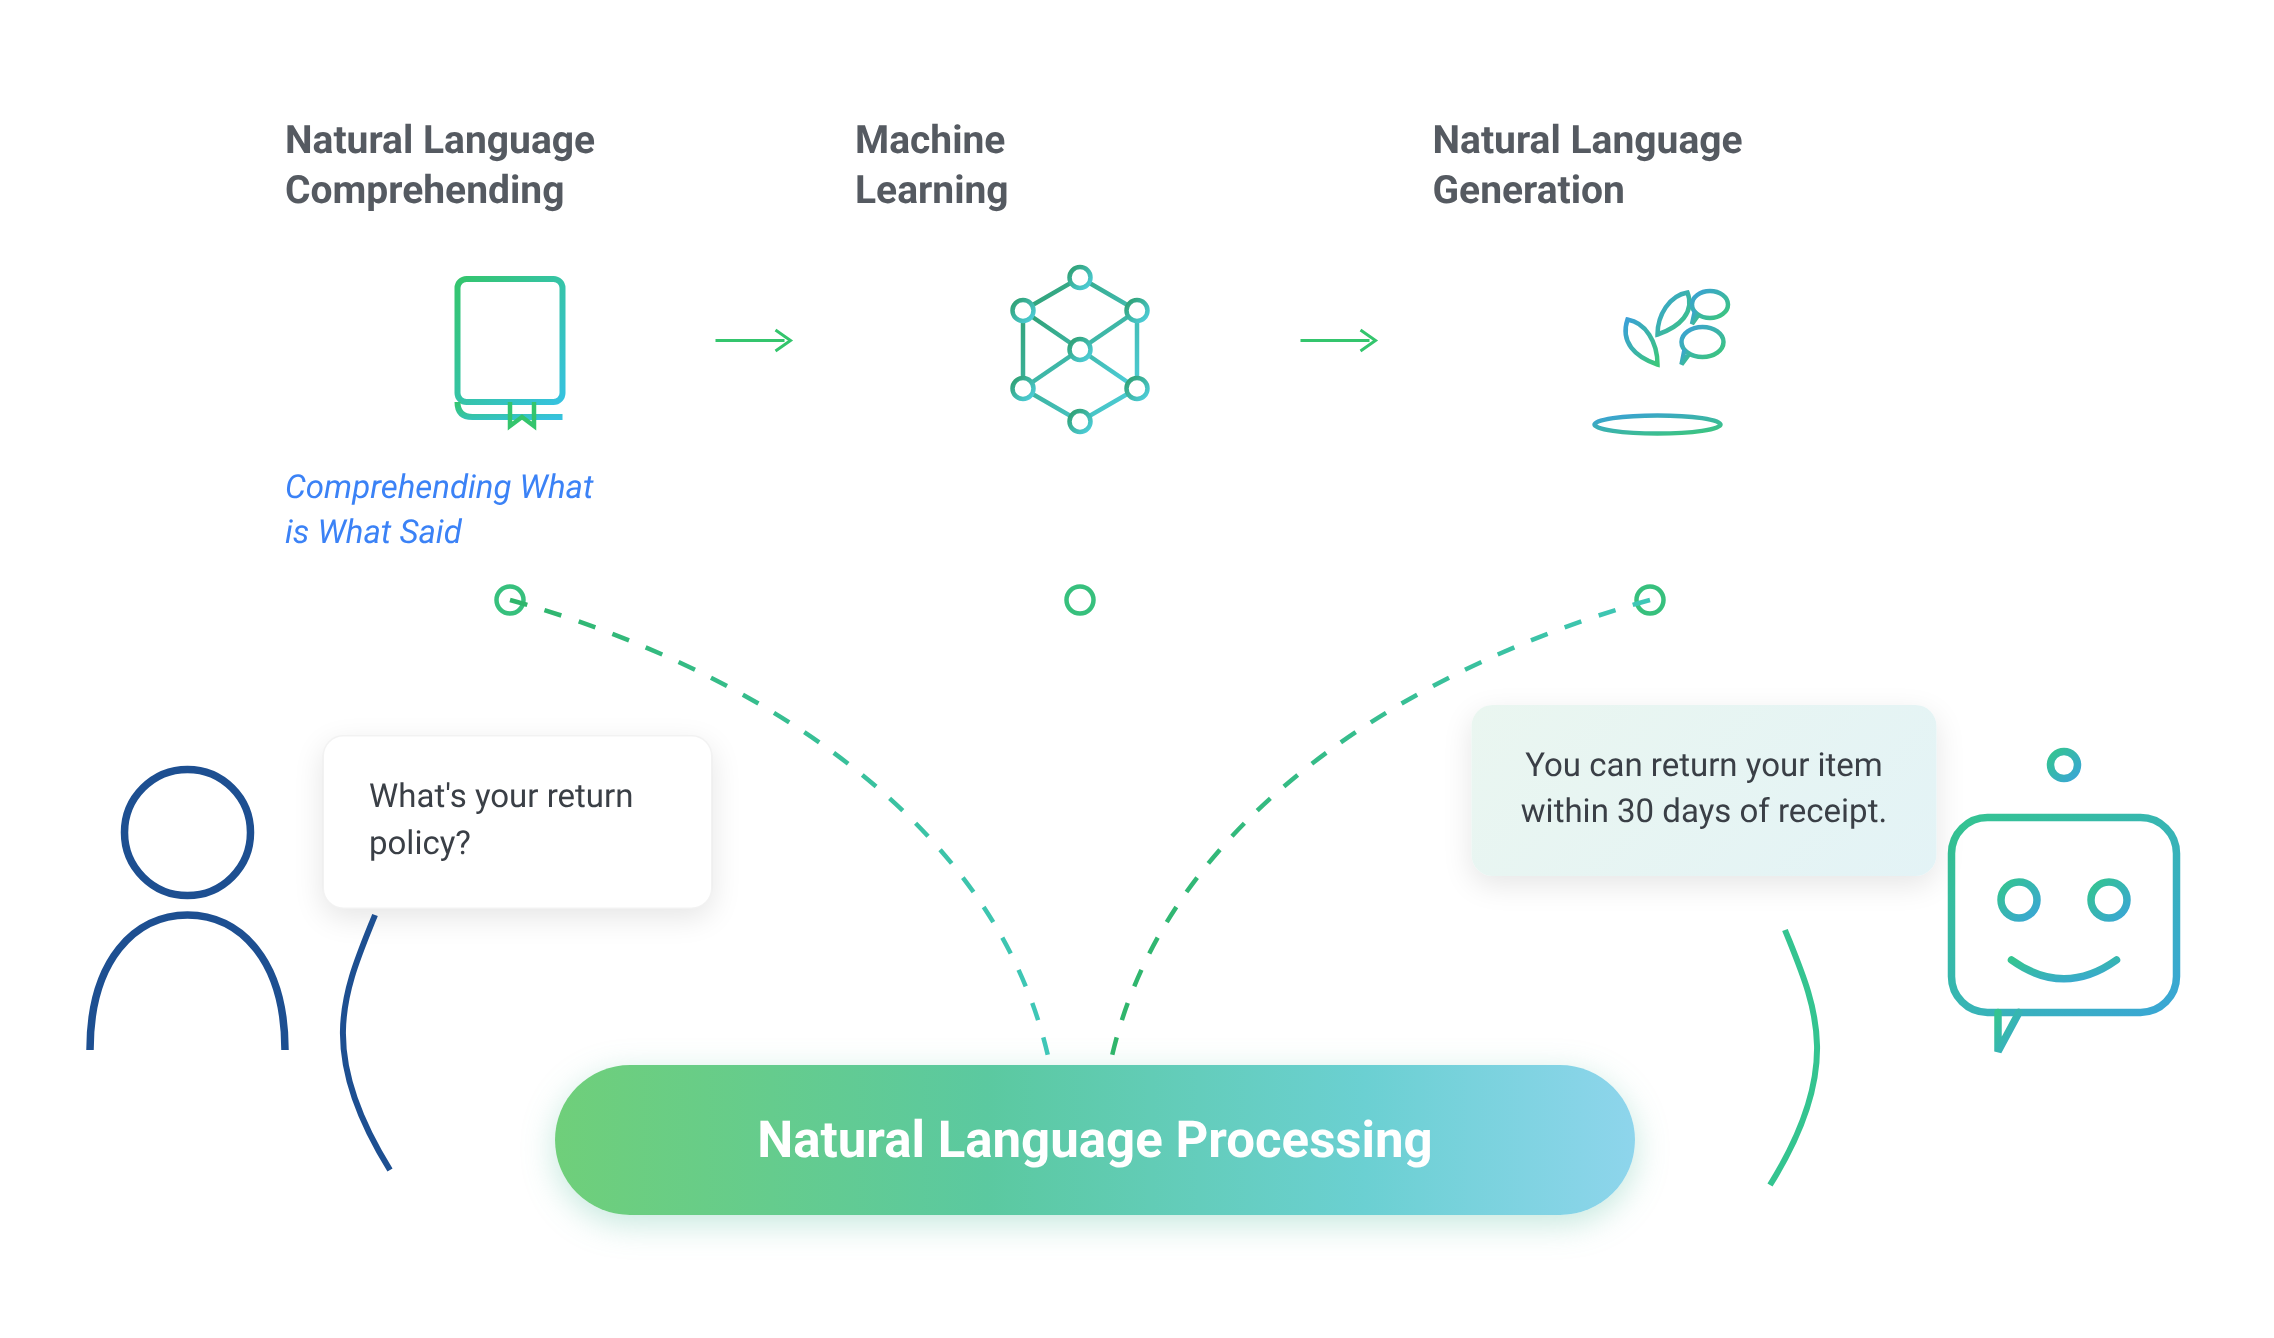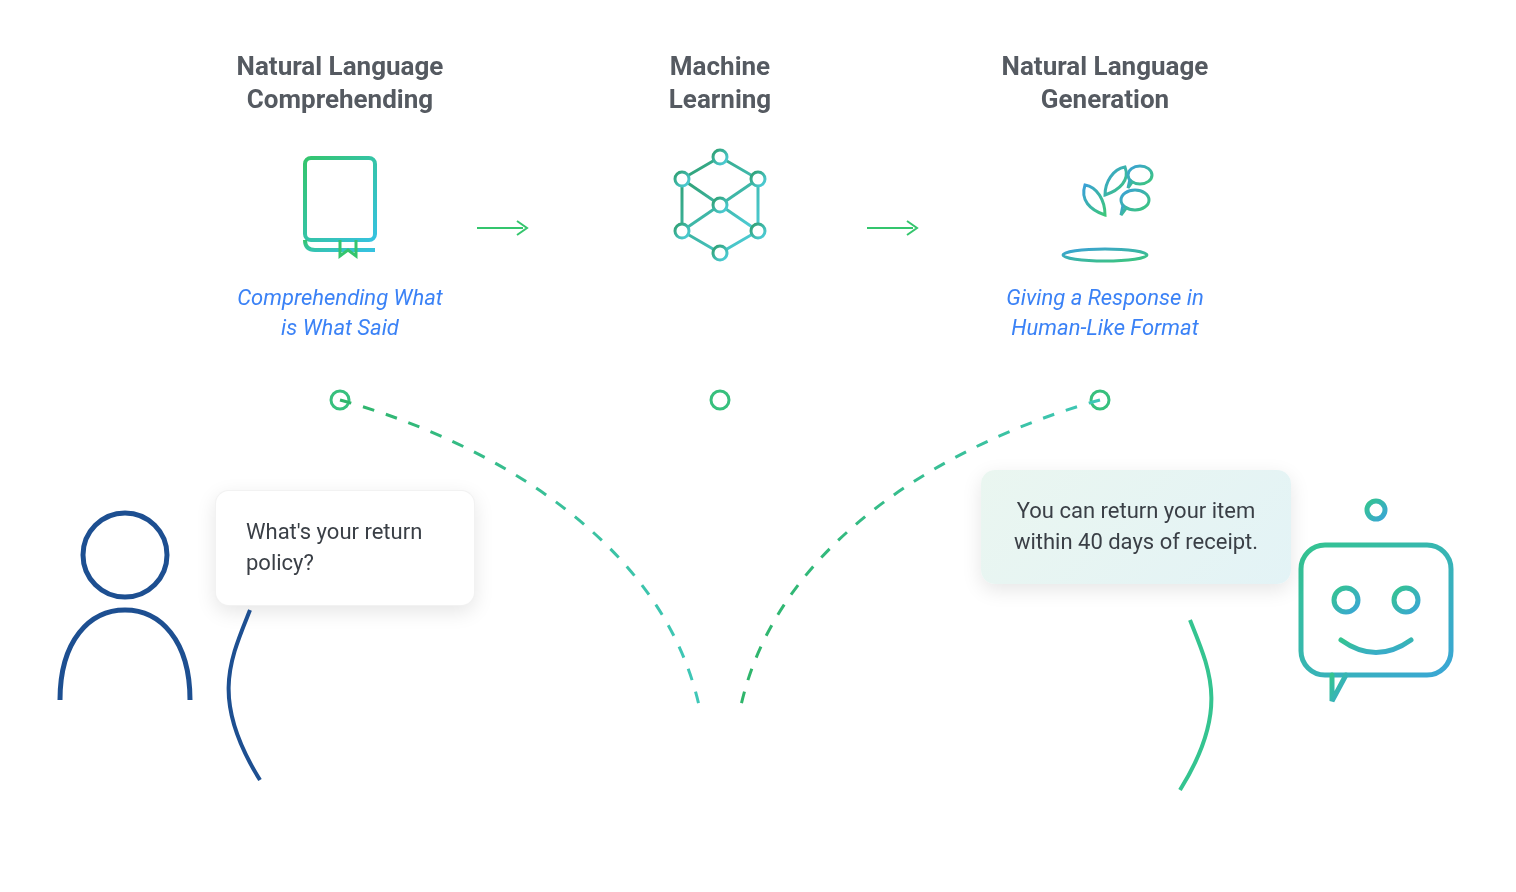--- a/index.html
+++ b/index.html
@@ -12,21 +12,21 @@
   }
   .stage {
     position: relative;
     width: 1516px;
     height: 892px;
   }
   
   .col {
     position: absolute;
     width: 300px;
-    text-align: center;
+    margin-top: 28px;
   }
   .col .title {
     font-size: 26px;
     font-weight: 700;
     color: #555a61;
     line-height: 1.25;
   }
   .col .icon-wrap {
     margin-top: 30px;
     height: 120px;
@@ -201,24 +201,20 @@
           <ellipse cx="30" cy="110" rx="42" ry="6" transform="translate(30 0)"></ellipse>
           <path d="M60 70 C45 65 35 55 40 40 C52 42 60 55 60 70 Z"></path>
           <path d="M60 50 C75 45 85 35 80 22 C68 24 60 37 60 50 Z"></path>
           <ellipse cx="90" cy="55" rx="14" ry="10"></ellipse>
           <path d="M82 62 l-6 8 l2 -10"></path>
           <ellipse cx="95" cy="30" rx="12" ry="9"></ellipse>
           <path d="M88 36 l-5 7 l2 -9"></path>
         </g>
       </svg>
     </div>
-    <div class="desc">
-      <span>Giving a Response in</span><br>
-      <span>Human-Like Format</span>
-    </div>
   </div>
 
   <div class="straight-arrow sa1">
     <svg width="60" height="20" viewBox="0 0 60 20">
       <line x1="2" y1="10" x2="48" y2="10" stroke="#34c56d" stroke-width="2"></line>
       <polyline points="42,3 52,10 42,17" fill="none" stroke="#34c56d" stroke-width="2"></polyline>
     </svg>
   </div>
   <div class="straight-arrow sa2">
     <svg width="60" height="20" viewBox="0 0 60 20">
@@ -254,23 +250,26 @@
         <path d="M70 185 l-14 26 l0 -26"></path>
       </g>
     </svg>
   </div>
 
   <div class="bubble bubble-user">
     <span>What's your return policy?</span>
   </div>
 
   <div class="bubble bubble-bot">
-    <span>You can return your item within 40 days of receipt.</span>
-  </div>
-
+    <span>You can return your item within 30 days of receipt.</span>
+  </div>
+
+  <div class="nlp-pill">
+    <span>Natural Language Processing</span>
+  </div>
 
   <svg class="overlay" viewBox="0 0 1516 892">
     <defs>
       <linearGradient id="gradDash" x1="0" y1="0" x2="1" y2="0">
         <stop offset="0%" stop-color="#2fb56a"></stop>
         <stop offset="100%" stop-color="#3fc7b8"></stop>
       </linearGradient>
     </defs>
 
     <g fill="#fff" stroke="#37c07d" stroke-width="3">

